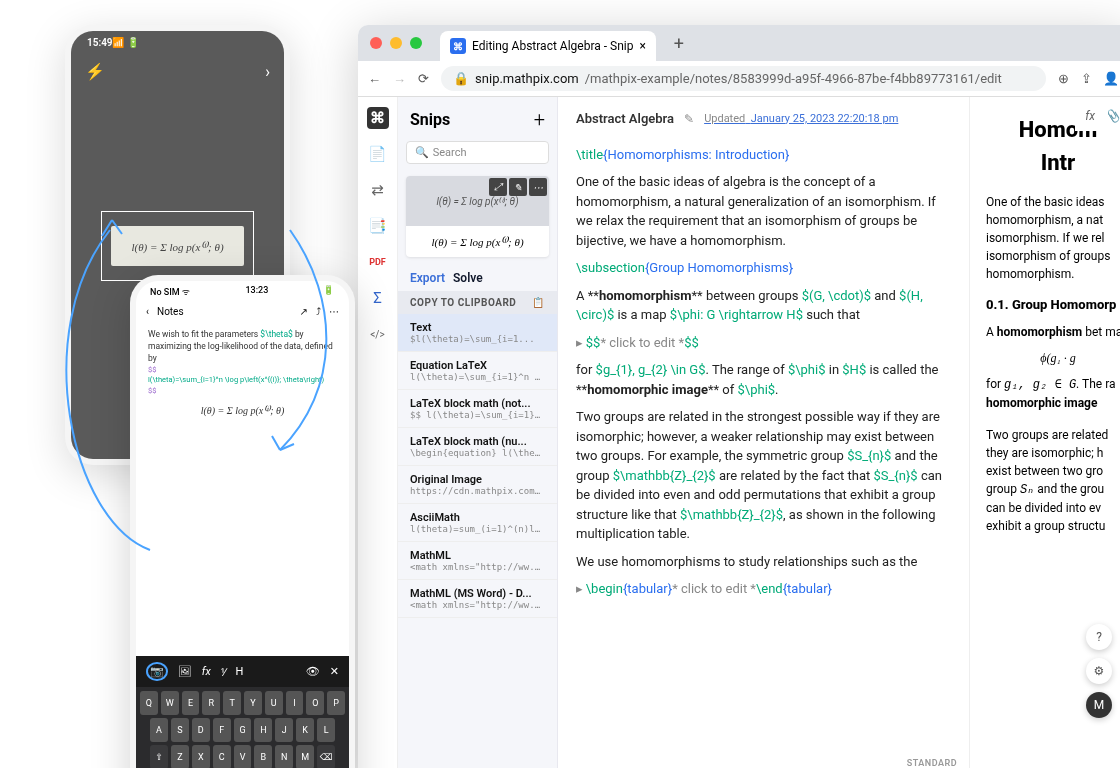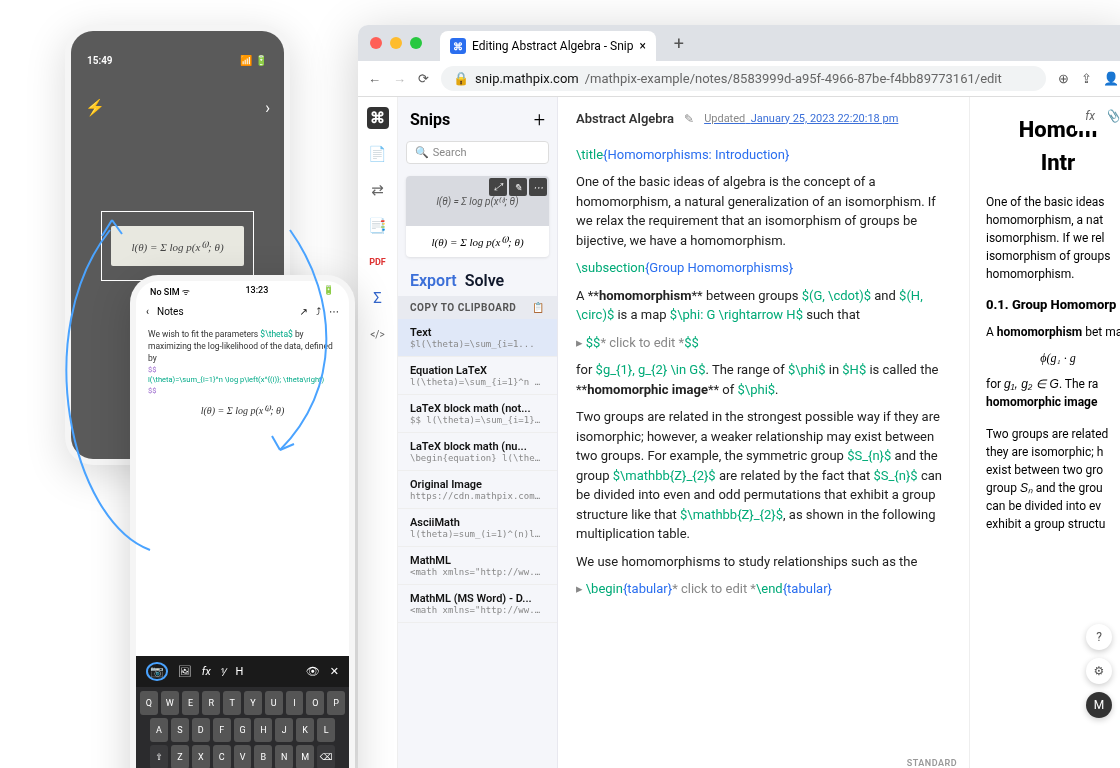--- a/index.html
+++ b/index.html
@@ -1,21 +1,21 @@
 <!DOCTYPE html>
 <html><head>
 <meta charset="utf-8">
 <style>
 * { margin: 0; padding: 0; box-sizing: border-box; font-family: -apple-system, BlinkMacSystemFont, "Segoe UI", Roboto, sans-serif; }
 body { background: #fff; width: 1120px; height: 768px; position: relative; overflow: hidden; }
 
 
 .phone1 { position: absolute; left: 65px; top: 25px; width: 225px; height: 440px; background: #f5f5f5; border-radius: 28px; box-shadow: 0 10px 40px rgba(0,0,0,0.15); padding: 6px; }
 .phone1-screen { width: 100%; height: 100%; background: #5a5a5a; border-radius: 22px; overflow: hidden; position: relative; }
-.phone1-status { display: flex; justify-content: space-between; padding: 24px 16px; color: #fff; font-size: 10px; font-weight: 600; }
+.phone1-status { display: flex; padding: 6px 16px; color: #fff; font-size: 10px; font-weight: 600; }
 .phone1-toolbar { display: flex; justify-content: space-between; padding: 8px 14px; color: #fff; font-size: 16px; }
 .phone1-viewfinder { position: absolute; top: 180px; left: 30px; right: 30px; height: 70px; border: 1px solid #fff; }
 .phone1-eq { position: absolute; top: 195px; left: 40px; right: 40px; height: 40px; background: #e8e8e0; border-radius: 2px; display: flex; align-items: center; justify-content: center; font-family: serif; font-size: 11px; color: #444; font-style: italic; }
 
 
 .phone2 { position: absolute; left: 130px; top: 275px; width: 225px; height: 544px; background: #f5f5f5; border-radius: 28px; box-shadow: 0 10px 40px rgba(0,0,0,0.18); padding: 6px; z-index: 2; }
 .phone2-screen { width: 100%; height: 100%; background: #fff; border-radius: 22px; overflow: hidden; position: relative; font-size: 9px; }
 .phone2-status { display: flex; justify-content: space-between; padding: 4px 14px; color: #000; font-size: 9px; font-weight: 500; }
 .phone2-nav { display: flex; align-items: center; padding: 4px 10px; gap: 8px; color: #000; font-size: 10px; }
 .phone2-nav .spacer { flex: 1; }
@@ -51,21 +51,21 @@
 .icon-main { background: #333; color: #fff; border-radius: 4px; font-weight: bold; }
 
 .snips { width: 160px; background: #f5f6fa; border-right: 1px solid #e8e8ef; display: flex; flex-direction: column; font-size: 12px; }
 .snips-head { display: flex; align-items: center; justify-content: space-between; padding: 10px 12px; font-weight: 700; font-size: 16px; }
 .snips-search { margin: 0 8px 8px; background: #fff; border: 1px solid #ddd; border-radius: 4px; padding: 4px 8px; font-size: 11px; color: #888; display: flex; gap: 4px; align-items: center; }
 .snips-preview { margin: 4px 8px; background: #fff; border-radius: 4px; overflow: hidden; box-shadow: 0 1px 3px rgba(0,0,0,0.1); }
 .snips-preview-hw { height: 50px; background: #d8dae0; position: relative; display: flex; align-items: center; justify-content: center; font-family: serif; font-style: italic; font-size: 10px; color: #555; }
 .snips-preview-tools { position: absolute; top: 2px; right: 2px; display: flex; gap: 2px; }
 .snips-preview-tools span { background: #444; color: #fff; width: 18px; height: 18px; border-radius: 2px; display: flex; align-items: center; justify-content: center; font-size: 10px; }
 .snips-preview-eq { padding: 8px; font-family: serif; font-style: italic; font-size: 11px; text-align: center; }
-.snips-exp { display: flex; gap: 8px; padding: 10px 12px 6px; font-size: 16px; font-weight: 600; }
+.snips-exp { display: flex; gap: 8px; padding: 10px 12px 6px; font-size: 12px; font-weight: 600; }
 .snips-exp .active { color: #3b6fd8; }
 .snips-list { flex: 1; overflow: hidden; }
 .snips-list-head { background: #e8eaf0; padding: 6px 12px; font-size: 10px; font-weight: 700; color: #555; letter-spacing: 0.5px; display: flex; justify-content: space-between; }
 .snips-item { padding: 7px 12px; font-size: 11px; border-bottom: 1px solid #eee; cursor: pointer; }
 .snips-item.selected { background: #e0e8f8; }
 .snips-item .title { font-weight: 600; color: #111; }
 .snips-item .sub { font-size: 9px; color: #888; font-family: Menlo, monospace; white-space: nowrap; overflow: hidden; text-overflow: ellipsis; }
 
 .editor { flex: 1; display: flex; overflow: hidden; }
 .ed-source { flex: 1; padding: 12px 18px; font-size: 13px; line-height: 1.5; overflow: hidden; border-right: 1px solid #eee; position: relative; }
@@ -75,21 +75,21 @@
 .ed-meta .upd { color: #888; text-decoration: none; }
 .ed-p { margin: 8px 0; color: #222; }
 .cmd { color: #0a7; } .arg { color: #2a6eef; } .math { color: #0a7; } .star { color: #888; }
 .ed-badge { position: absolute; bottom: 8px; right: 12px; font-size: 9px; color: #999; letter-spacing: 0.5px; font-weight: 600; }
 .ed-editicon { color: #888; font-size: 12px; }
 
 .ed-render { width: 160px; padding: 16px 0 16px 16px; font-size: 12px; line-height: 1.5; overflow: hidden; }
 .ed-render h1 { font-size: 22px; font-weight: 800; text-align: center; margin-bottom: 14px; }
 .ed-render h2 { font-size: 13px; font-weight: 800; margin: 12px 0 8px; }
 .ed-render p { font-size: 12px; margin: 8px 0; white-space: nowrap; }
-.serif-it { font-family: Liberation Sans, sans-serif; font-style: italic; }
+.serif-it { font-family: Liberation Mono, monospace; font-style: italic; }
 .ed-render .eq { text-align: center; font-family: serif; font-style: italic; margin: 8px 0; }
 
 .floats { position: absolute; right: 8px; bottom: 50px; display: flex; flex-direction: column; gap: 8px; z-index: 5; }
 .fbtn { width: 26px; height: 26px; border-radius: 50%; background: #fff; box-shadow: 0 2px 6px rgba(0,0,0,0.2); display: flex; align-items: center; justify-content: center; font-size: 12px; color: #555; }
 .fbtn.dark { background: #333; color: #fff; }
 
 .right-toolbar { position: absolute; top: 76px; right: 0; display: flex; gap: 10px; padding: 8px 10px; font-size: 12px; color: #666; z-index: 4; background: #fff; font-style: italic; }
 </style>
 </head>
 <body>

